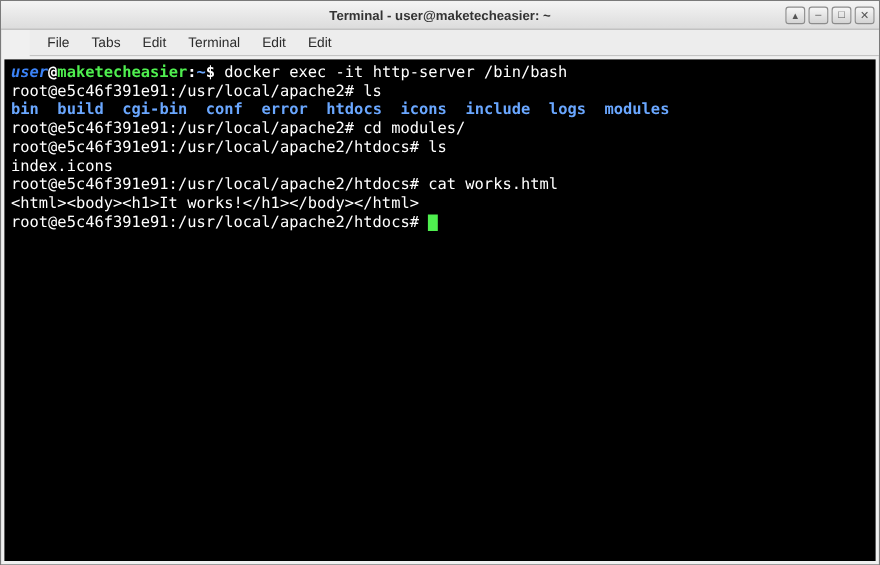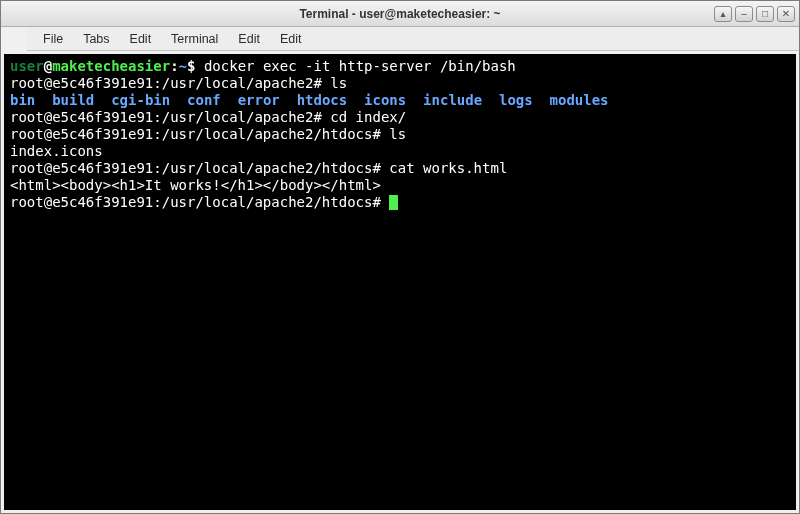--- a/index.html
+++ b/index.html
@@ -77,21 +77,21 @@
     margin: 3px;
     padding: 4px 6px;
     font-family: "DejaVu Sans Mono","Liberation Mono",monospace;
     font-size: 14px;
     line-height: 17px;
     color: #fff;
     white-space: pre;
     overflow: hidden;
     position: relative;
   }
-  .prompt-user { color: #15803d; font-weight: bold; }
+  .prompt-user { color: #3b82f6; font-weight: bold; font-style: italic; }
   .prompt-host { color: #4fef4f; font-weight: bold; }
   .prompt-path { color: #6aa7ff; font-weight: bold; }
   .prompt-sep  { color: #fff; font-weight: bold; }
   .dir { color: #6aa7ff; font-weight: bold; }
   .cursor {
     display: inline-block;
     width: 9px;
     height: 15px;
     background: #4fef4f;
     vertical-align: text-bottom;
@@ -118,20 +118,20 @@
     <div class="menu-item" data-bind="menubar.items.1">Tabs</div>
     <div class="menu-item" data-bind="menubar.items.2">Edit</div>
     <div class="menu-item" data-bind="menubar.items.3">Terminal</div>
     <div class="menu-item" data-bind="menubar.items.4">Edit</div>
     <div class="menu-item" data-bind="menubar.items.5">Edit</div>
   </div>
 
   <div class="term-area"><span class="prompt-user" data-bind="prompt.user">user</span><span class="prompt-sep">@</span><span class="prompt-host" data-bind="prompt.host">maketecheasier</span><span class="prompt-sep">:</span><span class="prompt-path" data-bind="prompt.path">~</span><span class="prompt-sep" data-bind="prompt.sigil">$</span> <span data-bind="command1">docker exec -it http-server /bin/bash</span>
 <span data-bind="container_prompt1">root@e5c46f391e91:/usr/local/apache2#</span> <span data-bind="command2">ls</span>
 <span class="dir" data-bind="ls_output.dirs.0">bin</span>  <span class="dir" data-bind="ls_output.dirs.1">build</span>  <span class="dir" data-bind="ls_output.dirs.2">cgi-bin</span>  <span class="dir" data-bind="ls_output.dirs.3">conf</span>  <span class="dir" data-bind="ls_output.dirs.4">error</span>  <span class="dir" data-bind="ls_output.dirs.5">htdocs</span>  <span class="dir" data-bind="ls_output.dirs.6">icons</span>  <span class="dir" data-bind="ls_output.dirs.7">include</span>  <span class="dir" data-bind="ls_output.dirs.8">logs</span>  <span class="dir" data-bind="ls_output.dirs.9">modules</span>
-<span data-bind="container_prompt2">root@e5c46f391e91:/usr/local/apache2#</span> <span data-bind="command3">cd index/</span>
+<span data-bind="container_prompt2">root@e5c46f391e91:/usr/local/apache2#</span> <span data-bind="command3">cd modules/</span>
 <span data-bind="container_prompt3">root@e5c46f391e91:/usr/local/apache2/htdocs#</span> <span data-bind="command4">ls</span>
 <span data-bind="ls_output2">index.icons</span>
 <span data-bind="container_prompt4">root@e5c46f391e91:/usr/local/apache2/htdocs#</span> <span data-bind="command5">cat works.html</span>
 <span data-bind="cat_output">&lt;html&gt;&lt;body&gt;&lt;h1&gt;It works!&lt;/h1&gt;&lt;/body&gt;&lt;/html&gt;</span>
 <span data-bind="container_prompt5">root@e5c46f391e91:/usr/local/apache2/htdocs#</span> <span class="cursor"></span></div>
 
 </div>
 
 </body></html>

